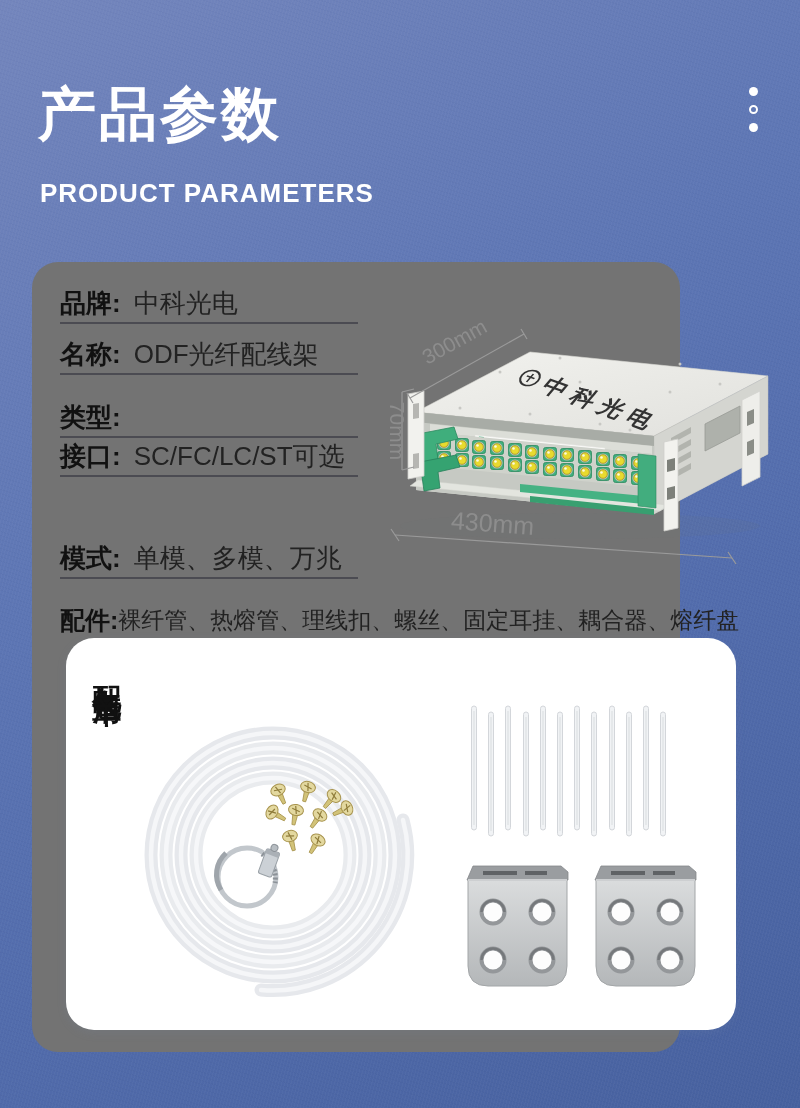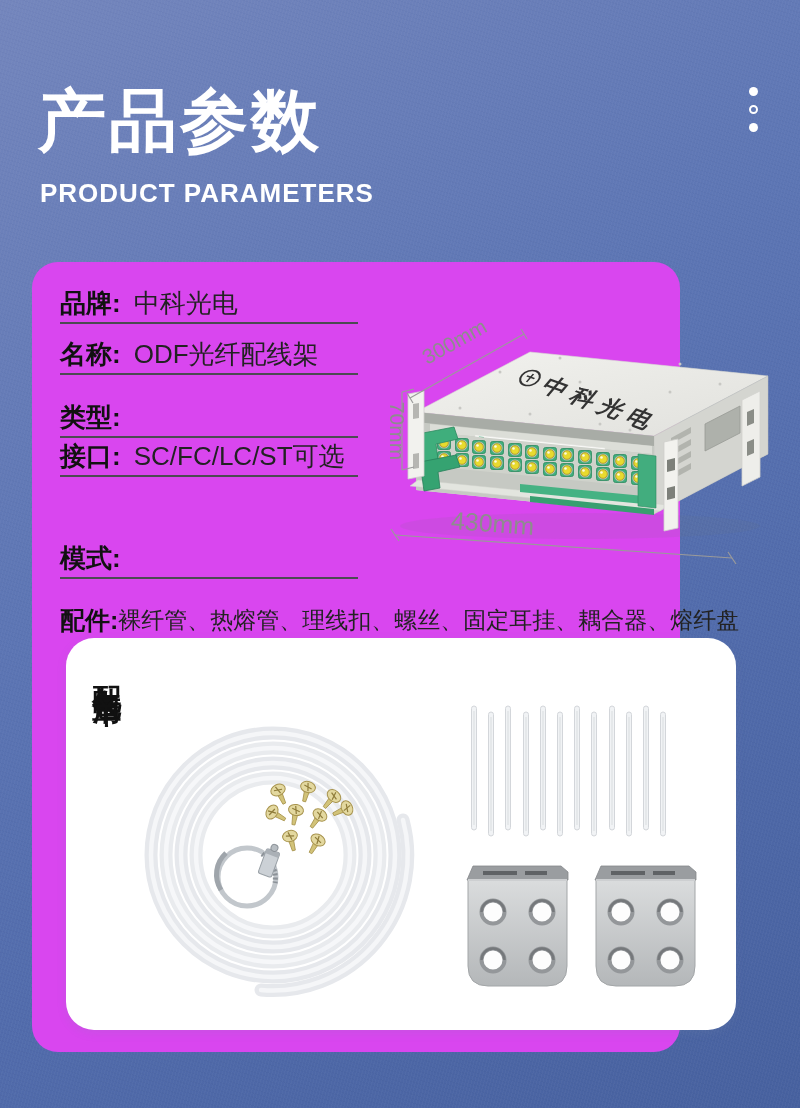--- a/index.html
+++ b/index.html
@@ -5,29 +5,29 @@
   * { margin:0; padding:0; box-sizing:border-box; }
   html,body { width:800px; height:1108px; overflow:hidden;
     font-family:"Liberation Sans","DejaVu Sans",sans-serif; }
   .bg { position:absolute; left:0; top:0; width:800px; height:1108px;
     background:linear-gradient(150deg,#7486bd 0%,#5d76b4 40%,#526cac 65%,#47619f 100%); }
   .bg::before { content:""; position:absolute; inset:0; opacity:.5;
     background:
       repeating-linear-gradient(105deg, rgba(255,255,255,.055) 0 1px, transparent 1px 3px),
       repeating-linear-gradient(18deg, rgba(10,20,60,.05) 0 1px, transparent 1px 4px); }
   .page-title { position:absolute; left:38px; top:76px; color:#fff;
-    font-size:68px; font-weight:900; letter-spacing:3px; z-index:2;text-align:center; }
+    font-size:58px; font-weight:900; letter-spacing:3px; z-index:2;text-align:center; }
   .page-subtitle { position:absolute; left:40px; top:178px; color:#fff;
     font-size:26px; font-weight:700; letter-spacing:1px; z-index:2; }
   .dots { position:absolute; left:749px; top:87px; display:flex; flex-direction:column;
     align-items:center; gap:9px; z-index:2; }
   .dot { width:9px; height:9px; border-radius:50%; background:#fff; }
   .dot.hollow { background:transparent; border:2px solid #fff; }
   .card { position:absolute; left:32px; top:262px; width:648px; height:790px;
-    background:#d946ef; border-radius:26px; z-index:3; }
+    background:#737373; border-radius:26px; z-index:3; }
   .prow { position:absolute; left:28px; width:298px; display:flex; gap:13px;
     font-size:26px; line-height:30px; padding-bottom:4px;
     border-bottom:2px solid #4b4b52; white-space:nowrap; }
   .plabel { font-weight:800; color:#111; }
   .pvalue { font-weight:400; color:#222; }
   .prow-acc { position:absolute; left:28px; top:344px; width:706px; display:flex; gap:0;
     font-size:23px; line-height:28px; white-space:nowrap; }
   .prow-acc .plabel { font-size:25px; }
   .device { position:absolute; left:348px; top:30px; width:390px; height:285px; }
   .acc-box { position:absolute; left:34px; top:376px; width:670px; height:392px;
@@ -63,20 +63,21 @@
   </div>
   <div class="prow" style="top:140px">
     <span class="plabel">类型:</span>
   </div>
   <div class="prow" style="top:179px">
     <span class="plabel">接口:</span>
     <span class="pvalue">SC/FC/LC/ST可选</span>
   </div>
   <div class="prow" style="top:281px">
     <span class="plabel">模式:</span>
+    <span class="pvalue">单模、多模、万兆</span>
   </div>
   <div class="prow-acc">
     <span class="plabel">配件:</span>
     <span class="pvalue">裸纤管、热熔管、理线扣、螺丝、固定耳挂、耦合器、熔纤盘</span>
   </div>
 
   <svg class="device" viewBox="0 0 390 285">
     <defs>
       <linearGradient id="lidG" x1="0" y1="0" x2="1" y2="1">
         <stop offset="0" stop-color="#f2f2ee"></stop>

